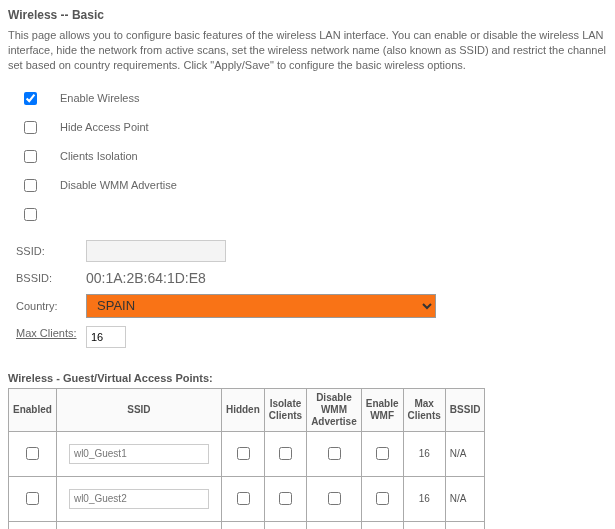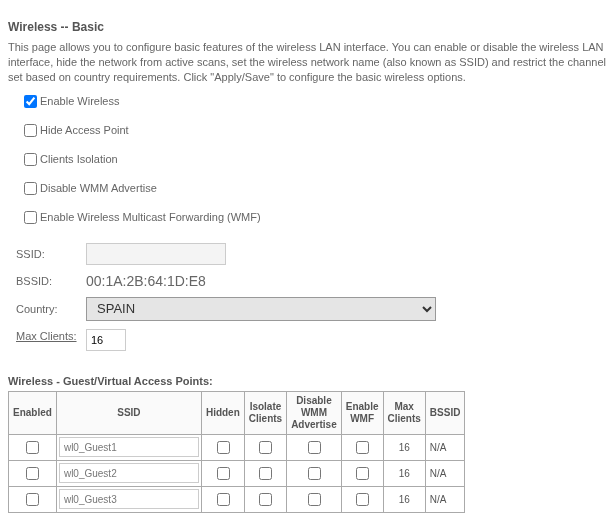--- a/index.html
+++ b/index.html
@@ -9,32 +9,32 @@
     margin: 0;
     padding: 8px;
     width: 615px;
     box-sizing: border-box;
     background: #fff;
   }
   h2 {
     font-size: 12px;
     font-weight: bold;
     color: #555;
-    margin: 12px 0 6px 0;
+    margin: 0 0 6px 0;
   }
   .intro {
     font-size: 11px;
     color: #666;
     line-height: 1.35;
-    margin-bottom: 7px;
+    margin-bottom: 16px;
   }
   .cb-row {
     display: flex;
     align-items: center;
-    gap: 0;
+    gap: 20px;
     margin-bottom: 10px;
     padding-left: 12px;
   }
   .cb-row label {
     color: #666;
     font-size: 11px;
   }
   input[type="checkbox"] {
     width: 13px;
     height: 13px;
@@ -63,21 +63,21 @@
     font-size: 14px;
     color: #666;
   }
   .country-select {
     width: 350px;
     height: 24px;
     border: 1px solid #999;
     font-size: 13px;
     padding-left: 6px;
     color: #333;
-    background: #e5e5e5;
+    background: #f97316;
   }
   .max-input {
     width: 30px;
     height: 18px;
     border: 1px solid #ccc;
     font-size: 11px;
     text-align: left;
     padding: 1px 4px;
   }
   .section-title {
@@ -98,21 +98,21 @@
     padding: 3px 4px;
     vertical-align: middle;
   }
   table.guest th {
     font-weight: bold;
     background: #fafafa;
     line-height: 1.2;
   }
   table.guest td.ssid-cell {
     text-align: left;
-    padding: 2px;
+    padding: 12px;
   }
   .guest-ssid-input {
     width: 130px;
     height: 16px;
     border: 1px solid #ccc;
     font-size: 10px;
     padding: 1px 4px;
     color: #777;
   }
   .apply-btn {
@@ -155,21 +155,20 @@
 <div class="cb-row">
   <input type="checkbox" style="">
   <label>Clients Isolation</label>
 </div>
 <div class="cb-row">
   <input type="checkbox" style="">
   <label>Disable WMM Advertise</label>
 </div>
 <div class="cb-row">
   <input type="checkbox" style="">
-  <label>Enable Wireless Multicast Forwarding (WMF)</label>
 </div>
 
 <div class="field-row" style="margin-top:16px;">
   <span class="flabel">SSID:</span>
   <input type="text" class="ssid-input" value="" style="">
 </div>
 <div class="field-row">
   <span class="flabel">BSSID:</span>
   <span class="bssid-val">00:1A:2B:64:1D:E8</span>
 </div>

